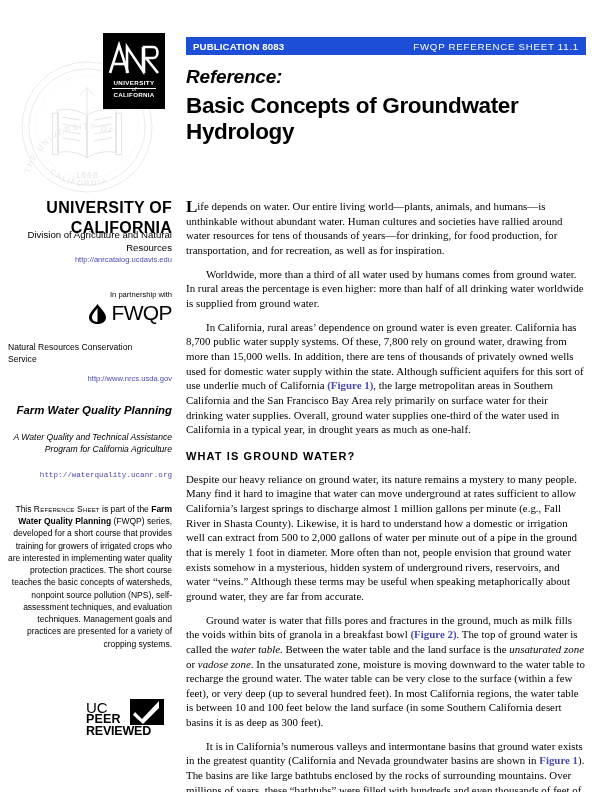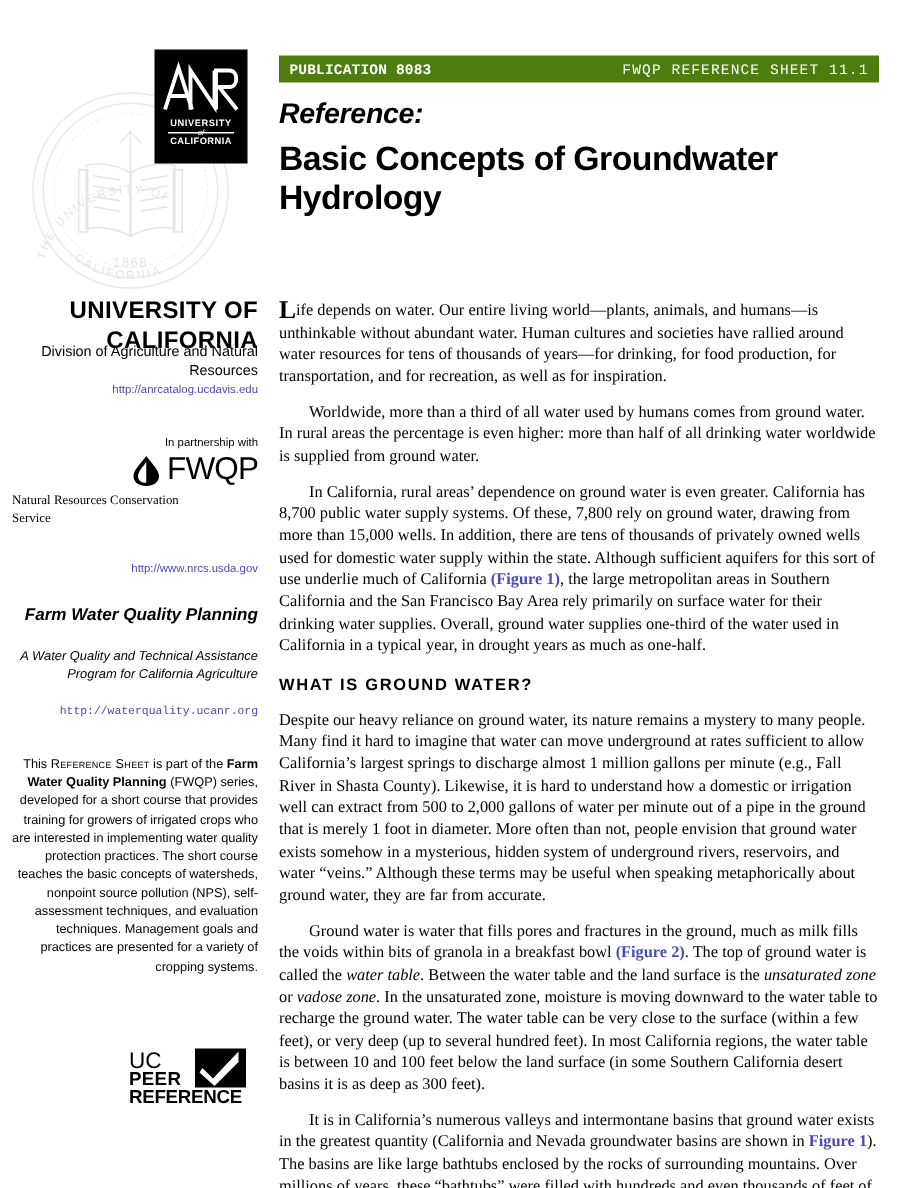--- a/index.html
+++ b/index.html
@@ -118,24 +118,24 @@
     font-family: "Liberation Sans", sans-serif;
     font-size: 21px;
     letter-spacing: -0.6px;
     vertical-align: top;
     position: relative;
     top: -1px;
   }
   #nrcs-expansion {
     position: absolute;
     left: 8px;
-    top: 327px;
+    top: 341px;
     width: 164px;
     text-align: right;
-    font-family: Liberation Serif, serif;
+    font-family: Liberation Sans, sans-serif;
     font-size: 8.6px;
     line-height: 1.40;
   }
   #nrcs-expansion .exp-inner {
     display: inline-block;
     text-align: left;
     padding-right: 28px;
   }
   #nrcs-url {
     top: 374px;
@@ -208,23 +208,23 @@
     width: 400px;
     height: 792px;
   }
 
   #pub-bar {
     position: absolute;
     left: 0;
     top: 37px;
     width: 400px;
     height: 18px;
-    background: #4d7c0f;
+    background: #1d4ed8;
     color: #ffffff;
-    font-family: Liberation Mono, monospace;
+    font-family: Liberation Sans, sans-serif;
   }
   #pub-bar .pub-num {
     position: absolute;
     left: 7px;
     top: 3.5px;
     font-size: 9.7px;
     font-weight: bold;
     letter-spacing: 0.1px;
   }
   #pub-bar .sheet-ref {
@@ -400,21 +400,21 @@
   </div>
 
   <div id="peer-reviewed">
     <div class="pr-check">
       <svg width="34" height="26" viewBox="0 0 34 26">
         <path d="M 5,13 L 12,20 L 29,2 L 29,9 L 13,25 L 3,16 Z" fill="#ffffff"></path>
       </svg>
     </div>
     <div class="pr-uc">UC</div>
     <div class="pr-peer">PEER</div>
-    <div class="pr-reviewed">REFERENCE</div>
+    <div class="pr-reviewed">REVIEWED</div>
   </div>
 
 </div>
 
 <div id="main">
 
   <div id="pub-bar">
     <span class="pub-num">PUBLICATION 8083</span>
     <span class="sheet-ref">FWQP REFERENCE SHEET 11.1</span>
   </div>

